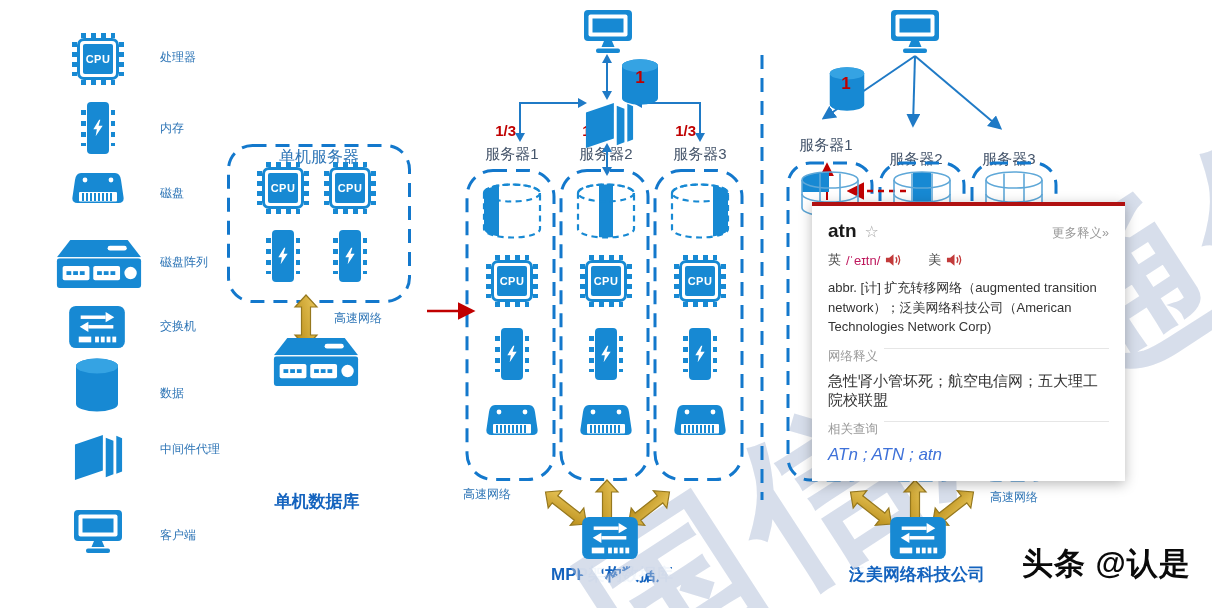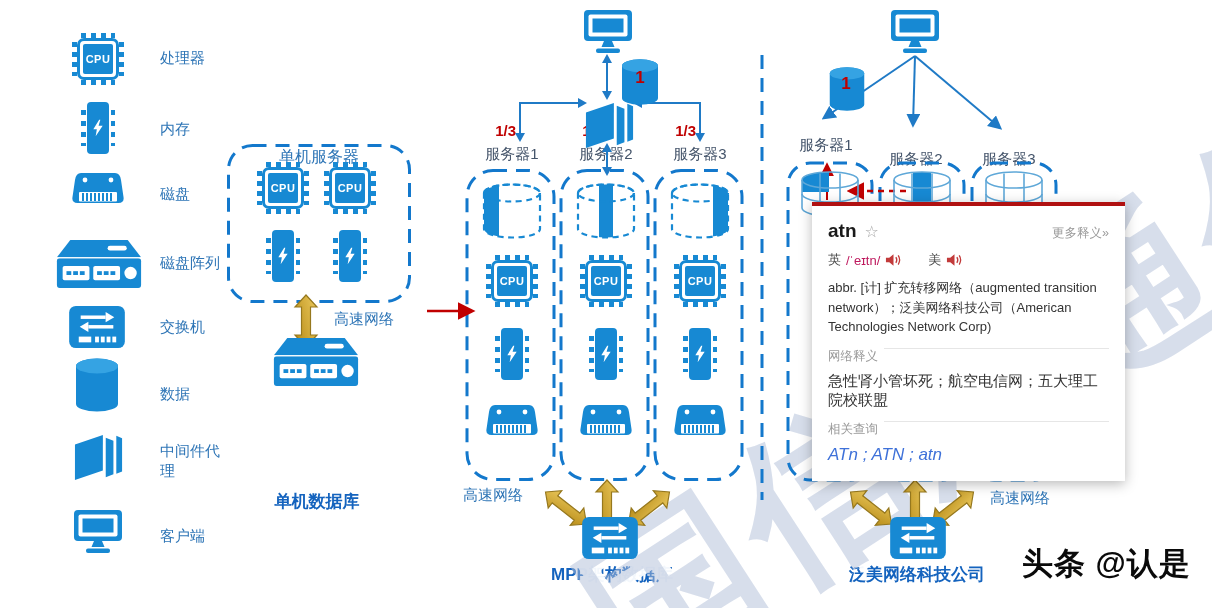--- a/index.html
+++ b/index.html
@@ -1,19 +1,19 @@
 <!DOCTYPE html>
 <html><head>
 <meta charset="utf-8">
 <style>
   html,body{margin:0;padding:0;}
   body{width:1212px;height:608px;position:relative;overflow:hidden;background:#fff;
        font-family:"Liberation Sans","DejaVu Sans",sans-serif;}
   .abs{position:absolute;}
-  .lbl{position:absolute;color:#2e75b6;font-size:15px;white-space:nowrap;}
+  .lbl{position:absolute;color:#2e75b6;font-size:12px;white-space:nowrap;}
   .caption{position:absolute;color:#1463be;font-size:17px;font-weight:700;white-space:nowrap;text-align:center;}
   .server-lbl{position:absolute;color:#44546a;font-size:15px;text-align:center;white-space:nowrap;}
   .frac{position:absolute;color:#c00000;font-size:15px;font-weight:700;text-align:right;}
   .one{position:absolute;color:#c00000;font-size:17px;font-weight:700;text-align:center;width:16px;}
   .watermark{position:absolute;left:390px;top:640px;transform:rotate(-33deg);transform-origin:0 0;
      font-size:170px;font-weight:700;letter-spacing:10px;color:rgba(176,190,216,.5);
      text-shadow:6px 6px 0 rgba(255,255,255,.95);white-space:nowrap;z-index:1;}
   .byline{position:absolute;left:1022px;top:543px;font-size:31px;font-weight:700;color:#0a0a0a;
      letter-spacing:1px;text-shadow:2px 2px 0 rgba(255,255,255,.85);z-index:11;}
   .layer2{z-index:2;} .layer3{z-index:3;}

